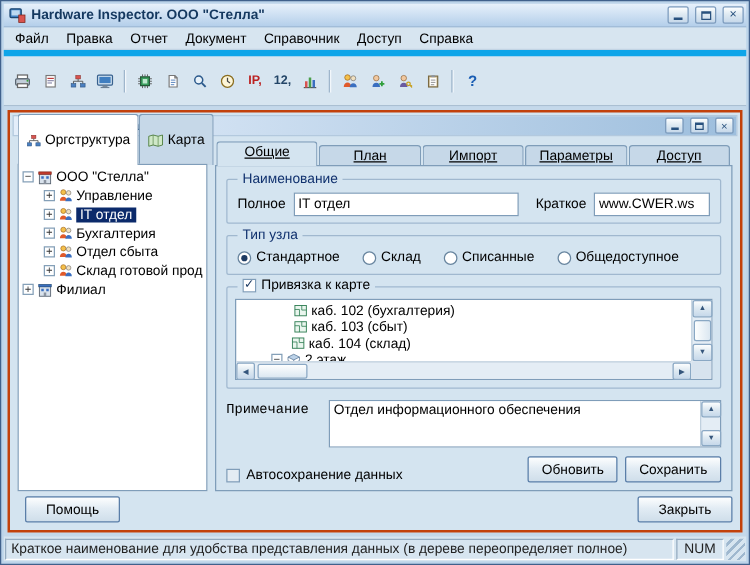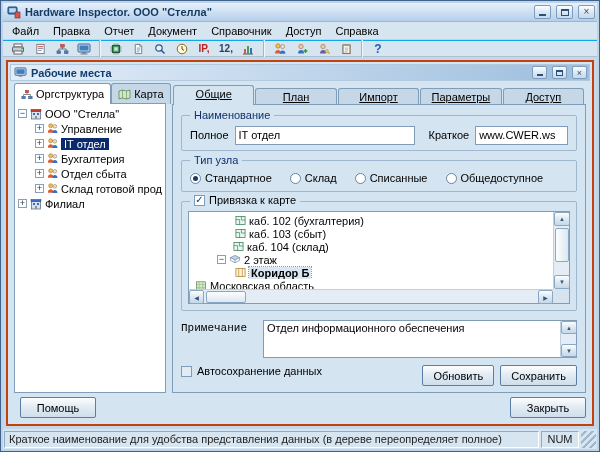--- a/index.html
+++ b/index.html
@@ -14,22 +14,22 @@
   .winbtn{width:17px;height:14px;display:flex;align-items:center;justify-content:center;
           background:linear-gradient(#fdfefe,#dfeaf2 45%,#c6d8ea);border:1px solid #7e9cbd;border-radius:2px;
           font-size:10px;line-height:10px;color:#28517e;margin-left:1px;}
   .g-min{width:7px;height:2px;background:#28517e;margin-top:6px;}
   .g-max{width:8px;height:7px;border:1px solid #28517e;border-top-width:2px;}
   
   .menubar{height:18px;display:flex;align-items:center;background:#d7e5f0;padding-left:2px;
            border-bottom:1px solid #c2d4e4;}
   .menuitem{padding:2px 7px;cursor:default;white-space:nowrap;}
   
-  .toolbar{height:17px;display:flex;align-items:center;background:#d7e5f0;padding:0 4px;
-           border-top:1px solid #0ea5e9;border-bottom:1px solid #aabfd2;}
+  .toolbar{height:45px;display:flex;align-items:center;background:#d7e5f0;padding:0 4px;
+           border-top:5px solid #0ea5e9;border-bottom:1px solid #aabfd2;}
   .tbtn{width:22px;height:21px;display:flex;align-items:center;justify-content:center;border:1px solid transparent;border-radius:2px;}
   .tsep{width:0;height:18px;border-left:1px solid #9fb6cc;border-right:1px solid #f2f7fb;margin:0 4px;}
   .ttext{font-weight:bold;font-size:10px;}
   .ttext.red{color:#b22;}
   .ttext.blue{color:#246;}
   .thelp{font-weight:bold;font-size:12px;color:#1b5eb4;}
   
   .client{flex:1;position:relative;background:#c4d8ea;min-height:0;}
   .child{position:absolute;left:3px;right:3px;top:3px;bottom:3px;display:flex;flex-direction:column;
          border:2px solid #c2410c;background:#d4e4f0;padding:2px;}
@@ -38,21 +38,21 @@
   .ctitle .title{flex:1;font-weight:bold;color:#0f3d6e;}
   .cbtn{width:15px;height:13px;display:flex;align-items:center;justify-content:center;
         background:linear-gradient(#fdfefe,#dfeaf2 45%,#c6d8ea);border:1px solid #7e9cbd;border-radius:2px;
         font-size:9px;color:#28517e;margin-left:1px;}
   .cg-min{width:6px;height:2px;background:#28517e;margin-top:5px;}
   .cg-rst{width:7px;height:6px;border:1px solid #28517e;border-top-width:2px;}
   .cbody{flex:1;position:relative;padding:4px;min-height:0;}
   
   .leftcol{position:absolute;left:4px;top:4px;bottom:29px;width:152px;display:flex;flex-direction:column;}
   .ltabs{display:flex;align-items:flex-end;height:19px;}
-  .ltab{display:flex;align-items:center;gap:3px;padding:10px 6px;border:1px solid #7f9db9;border-bottom:none;
+  .ltab{display:flex;align-items:center;gap:3px;padding:20px 6px;border:1px solid #7f9db9;border-bottom:none;
         border-radius:3px 3px 0 0;background:#c6d8e8;height:16px;}
   .ltab.active{background:#fff;height:19px;position:relative;z-index:2;}
   .ltree{flex:1;background:#fff;border:1px solid #7f9db9;overflow:hidden;padding:2px 0;margin-top:-1px;}
   .trow{height:15px;display:flex;align-items:center;gap:3px;white-space:nowrap;overflow:hidden;padding-left:3px;}
   .trow.ind{padding-left:20px;}
   .exp{flex:none;width:9px;height:9px;border:1px solid #85a0b8;background:#fff;font-size:9px;line-height:7px;
        text-align:center;color:#333;}
   .sel{background:#0b2a6b;color:#fff;padding:0 3px;}
   .bold{font-weight:bold;}
   .icon{flex:none;display:inline-flex;}
@@ -96,21 +96,21 @@
   .thumbh{width:40px;height:12px;margin:1px 2px;background:linear-gradient(#fdfefe,#dbe7f1);
           border:1px solid #8aa8c4;border-radius:2px;}
   
   .noterow{margin-top:9px;display:flex;gap:6px;height:38px;}
   .notelabel{width:76px;padding-top:2px;font-family:Liberation Mono, monospace;}
   .notebox{flex:1;position:relative;border:1px solid #7f9db9;background:#fff;display:flex;}
   .notebox textarea{flex:1;border:none;resize:none;font:inherit;padding:1px 3px;outline:none;background:#fff;}
   .notesb{width:16px;background:#e4edf5;border-left:1px solid #c0d0de;display:flex;flex-direction:column;
           justify-content:space-between;}
   
-  .btnrow{margin-top:7px;height:21px;display:flex;align-items:flex-start;}
+  .btnrow{margin-top:7px;height:21px;display:flex;align-items:flex-end;}
   .autosave{display:flex;align-items:center;gap:5px;flex:1;}
   .pbtn{height:21px;min-width:72px;padding:0 10px;background:linear-gradient(#fdfefe,#e2ecf4 45%,#cfdeea);
         border:1px solid #5a7ea8;border-radius:2px;font:inherit;color:#000;margin-left:6px;}
   .helpbtn{position:absolute;left:4px;bottom:4px;width:76px;}
   .closebtn{position:absolute;right:4px;bottom:4px;width:76px;}
   
   .statusbar{height:20px;display:flex;align-items:stretch;gap:2px;background:#d7e5f0;padding:2px 1px 1px;}
   .spanel{border:1px solid;border-color:#93aabf #fff #fff #93aabf;padding:1px 4px;color:#222;
           white-space:nowrap;overflow:hidden;}
   .stext{flex:1;}

